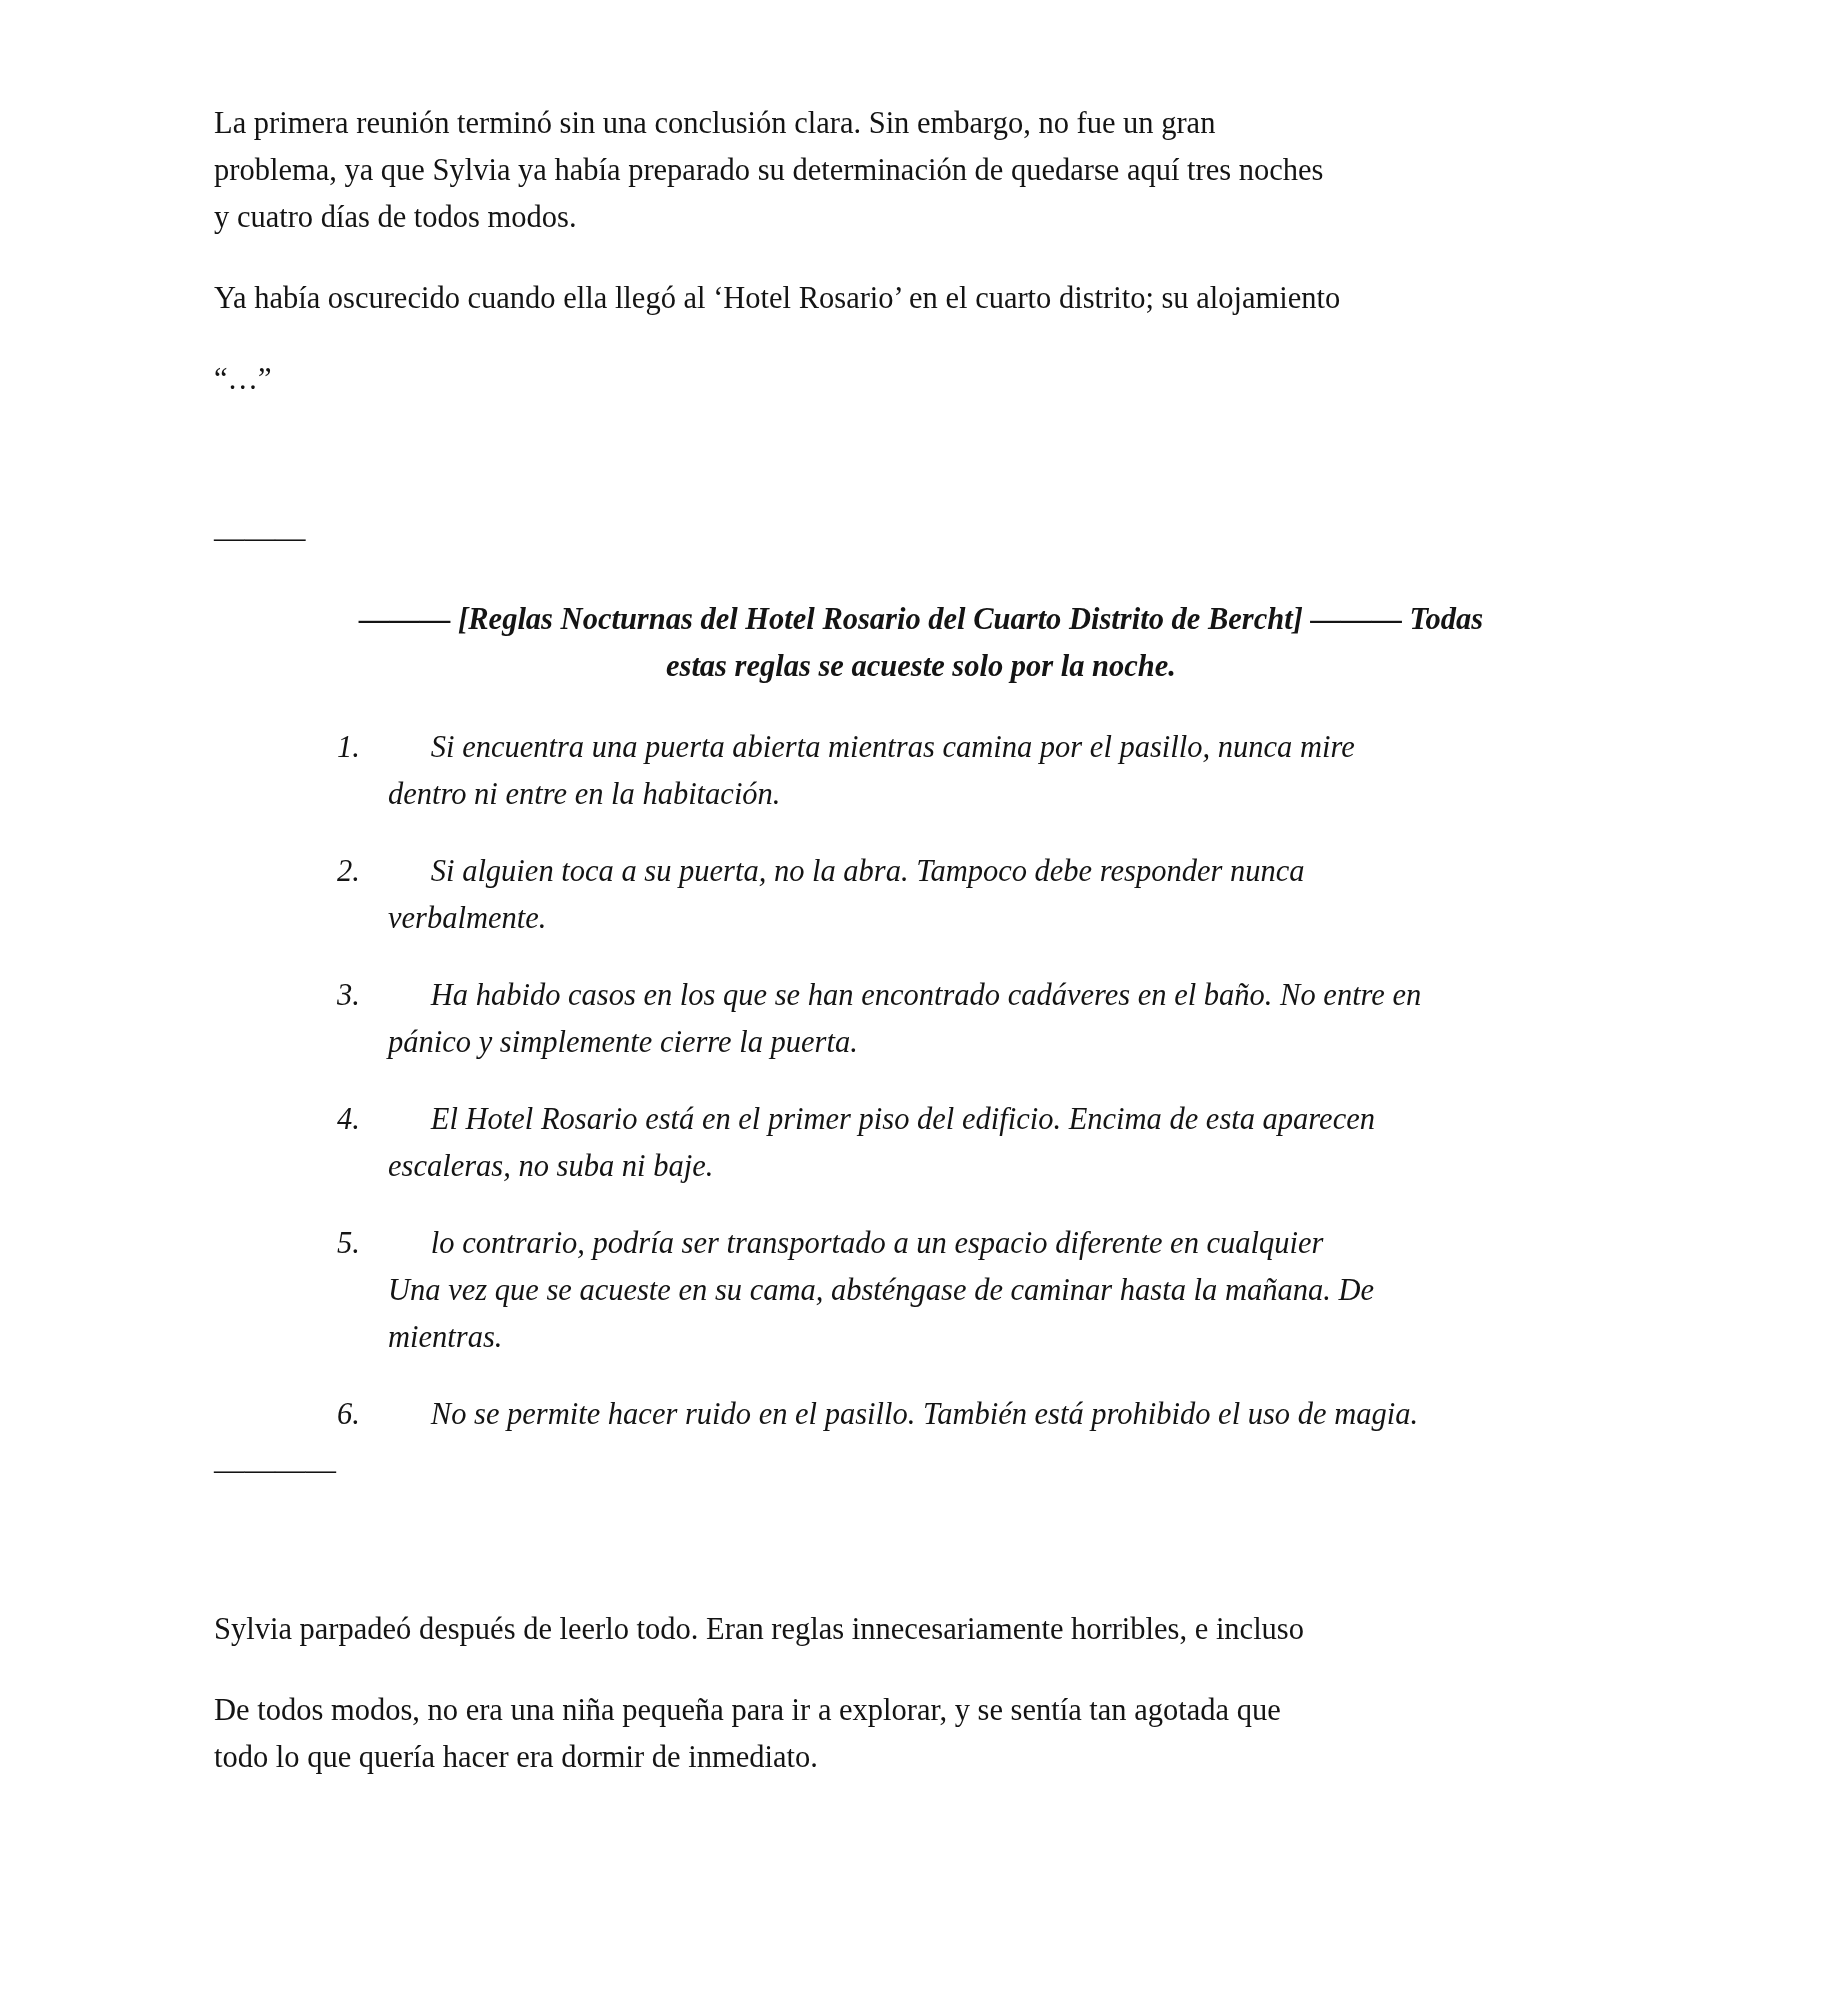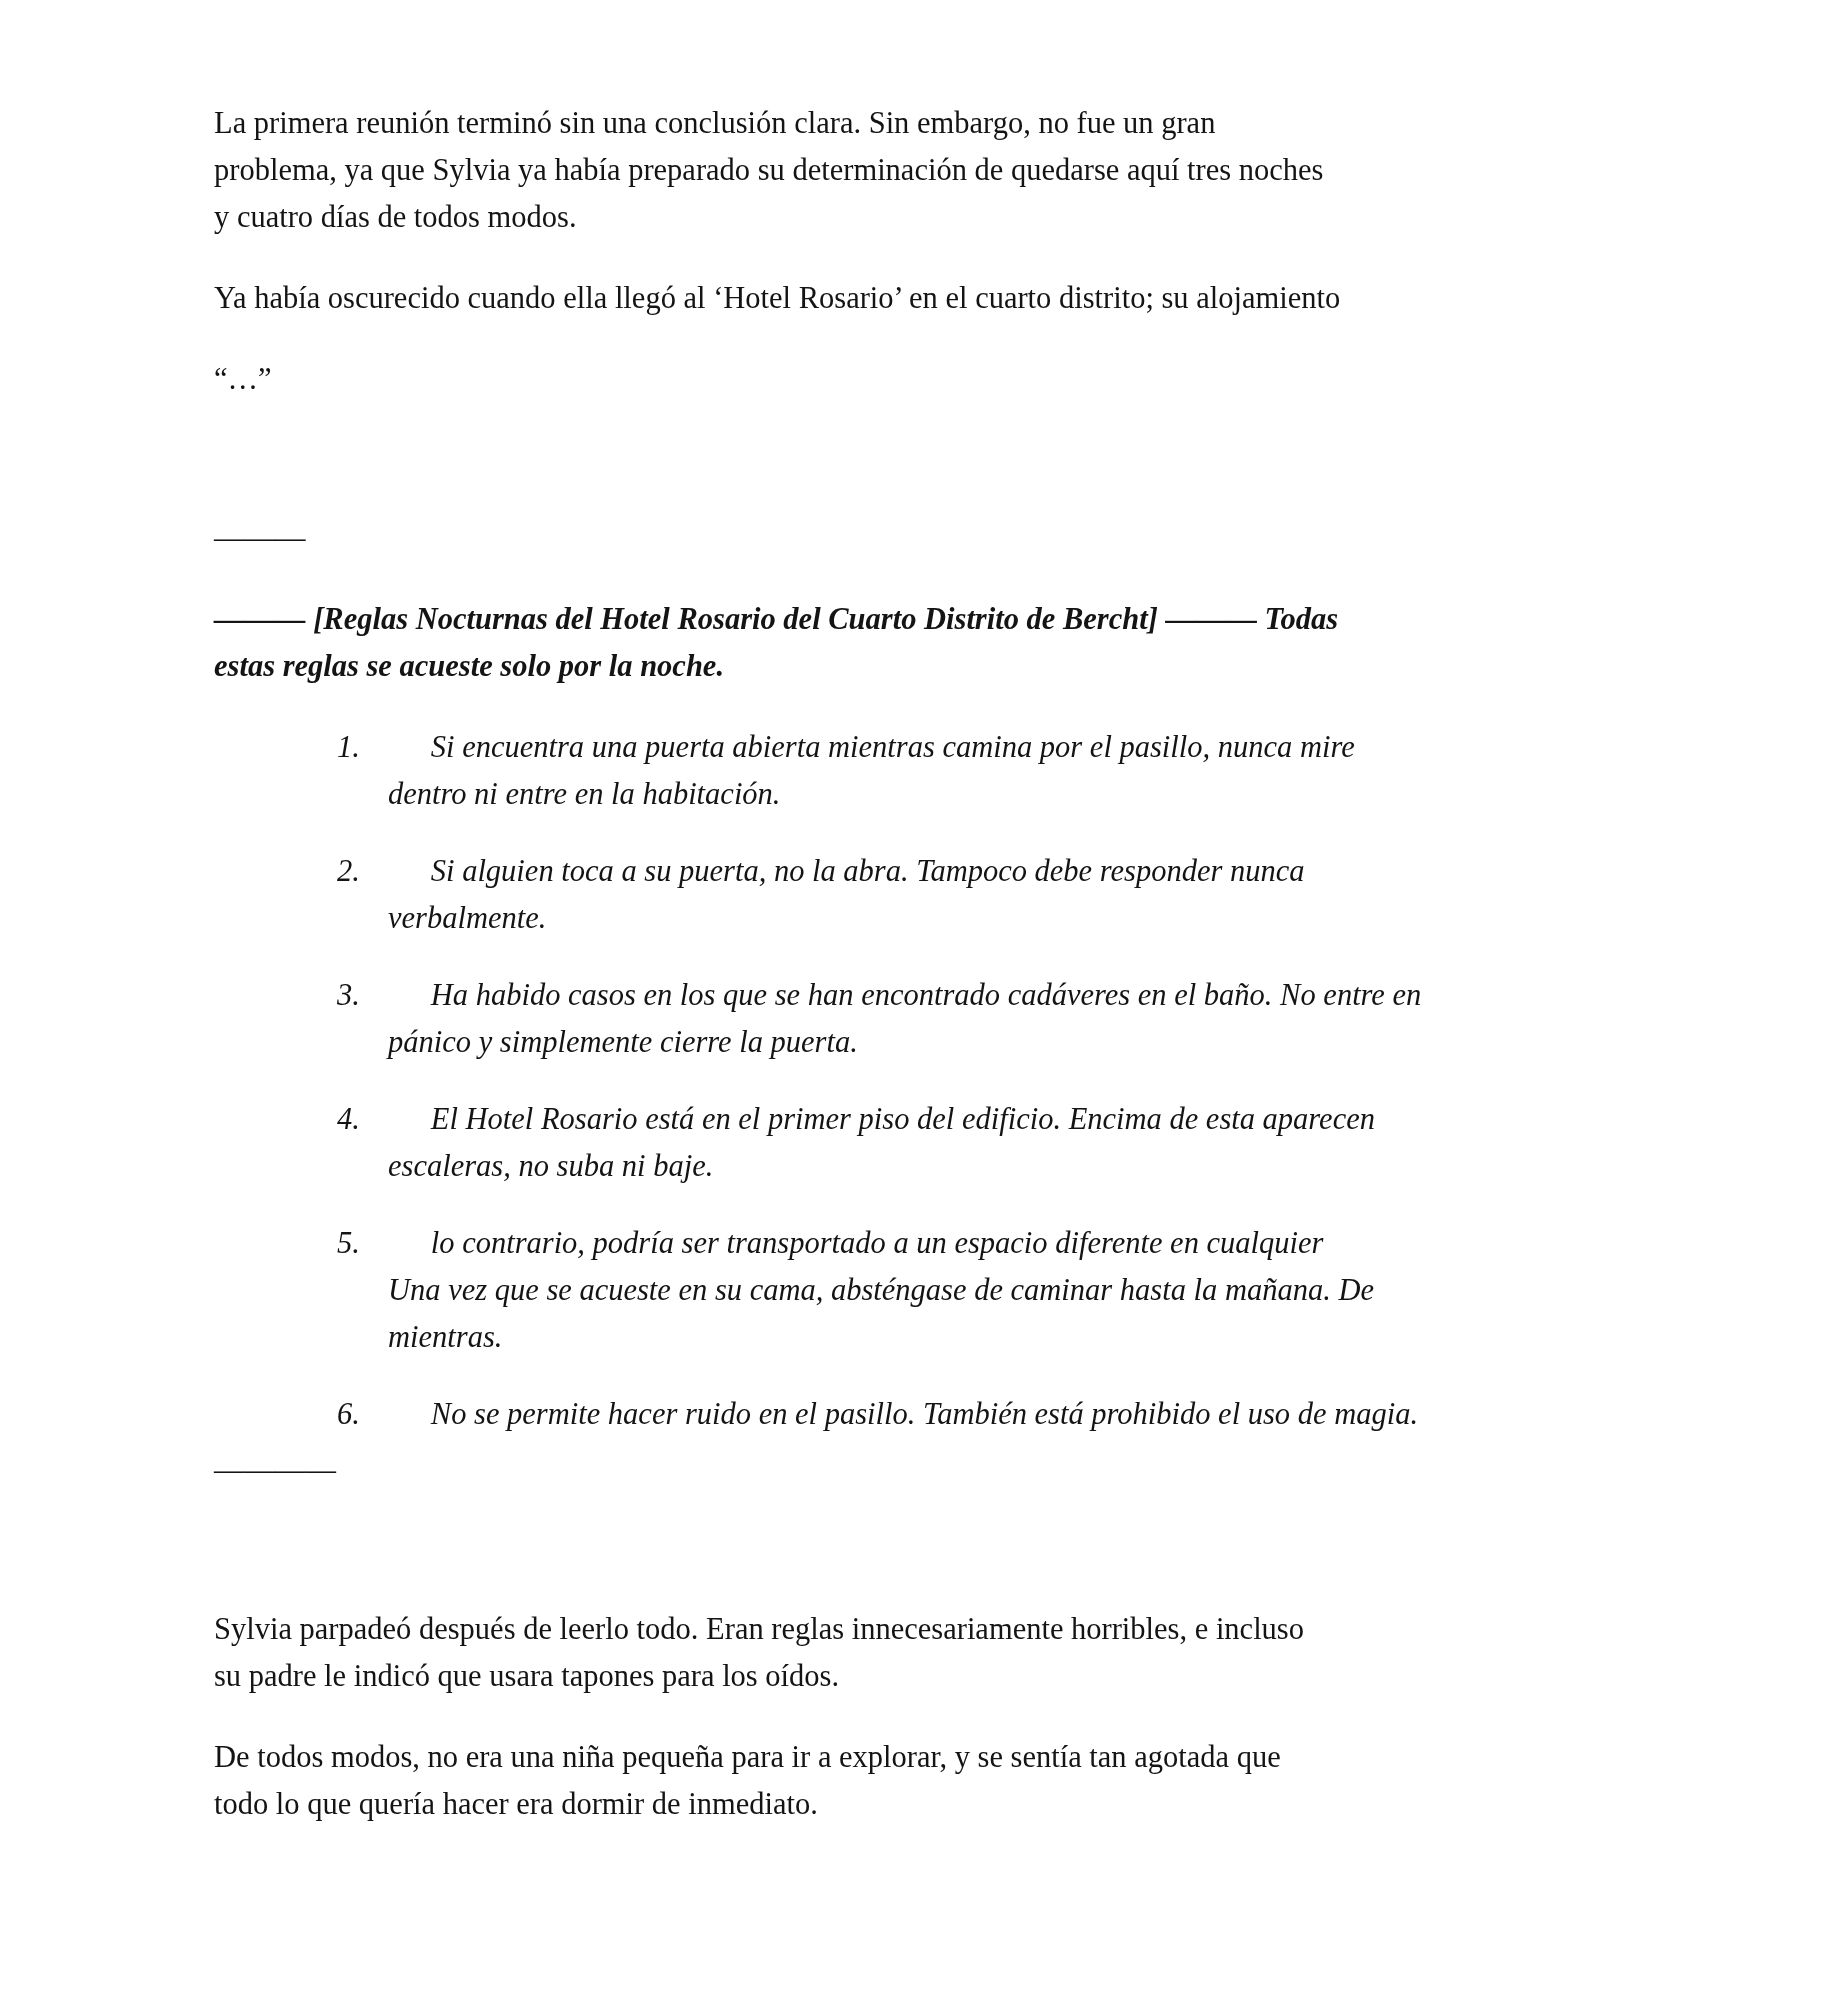--- a/index.html
+++ b/index.html
@@ -16,20 +16,21 @@
   .doc {
     padding: 100px 0 0 214px;
     width: 1414px;
   }
   .block { margin: 0 0 34px 0; }
   .line { white-space: nowrap; }
   .spacer { height: 44px; margin: 0 0 34px 0; }
   .heading {
     font-weight: 700;
     font-style: italic;
+    text-align: center;
   }
   .rules-list {
     list-style: none;
     margin: 0 0 8.5px 0;
     padding: 0 0 0 123px;
     font-style: italic;
   }
   .rule-item { display: flex; align-items: flex-start; }
   .rule-item:not(:last-child) { margin-bottom: 30px; }
   .rule-num { flex: 0 0 51px; white-space: nowrap; }
@@ -113,21 +114,20 @@
   </ol>
 
   <div class="block">
     <div class="line">————</div>
   </div>
 
   <div class="spacer"></div>
 
   <div class="block">
     <div class="line">Sylvia parpadeó después de leerlo todo. Eran reglas innecesariamente horribles, e incluso</div>
-    <div class="line">su padre le indicó que usara tapones para los oídos.</div>
   </div>
 
   <div class="block">
     <div class="line">De todos modos, no era una niña pequeña para ir a explorar, y se sentía tan agotada que</div>
     <div class="line">todo lo que quería hacer era dormir de inmediato.</div>
   </div>
 
 </div>
 
 

